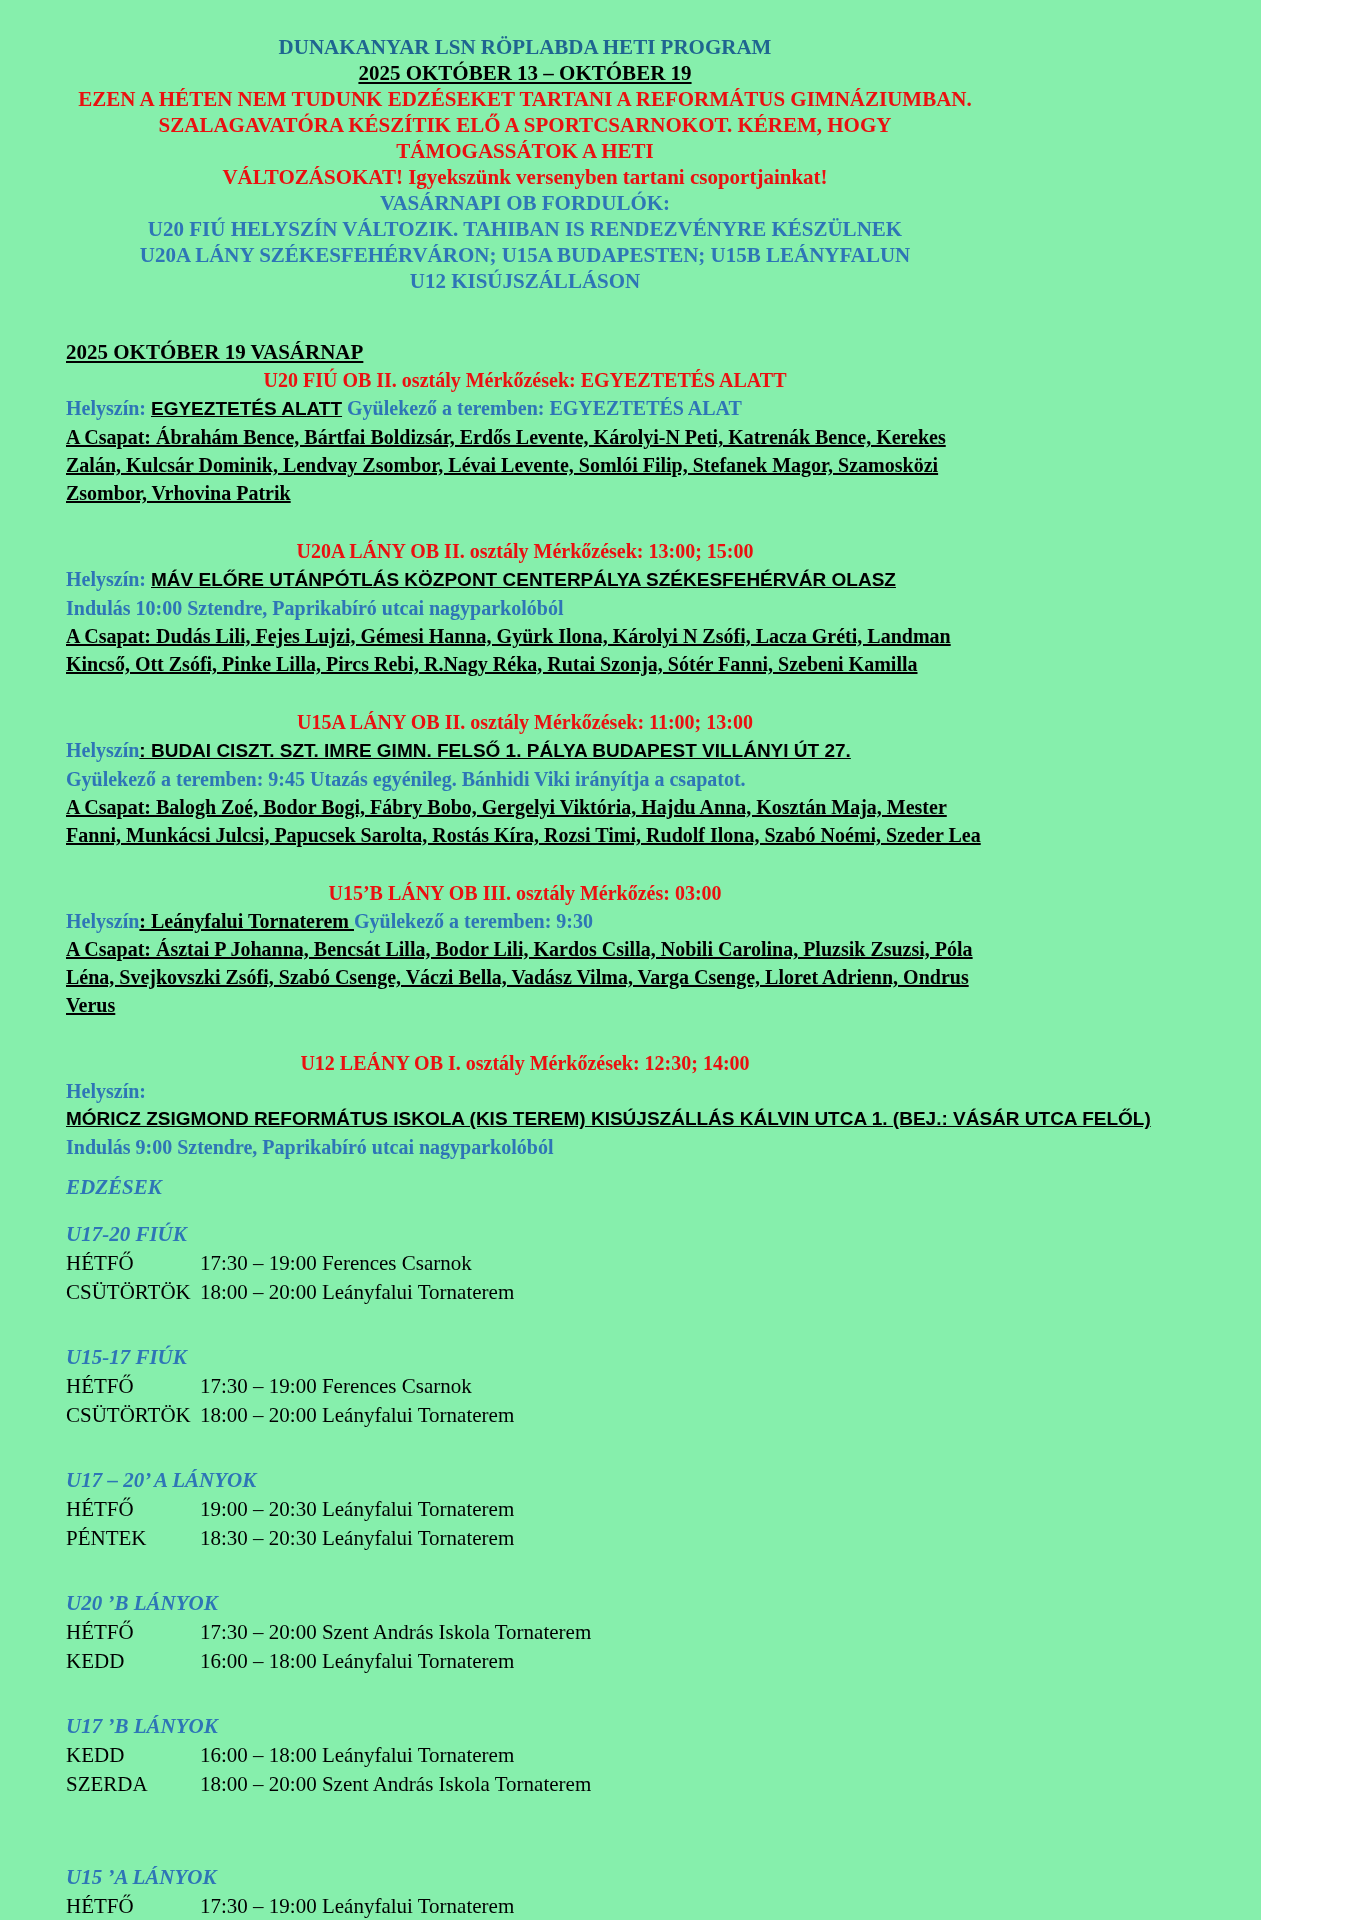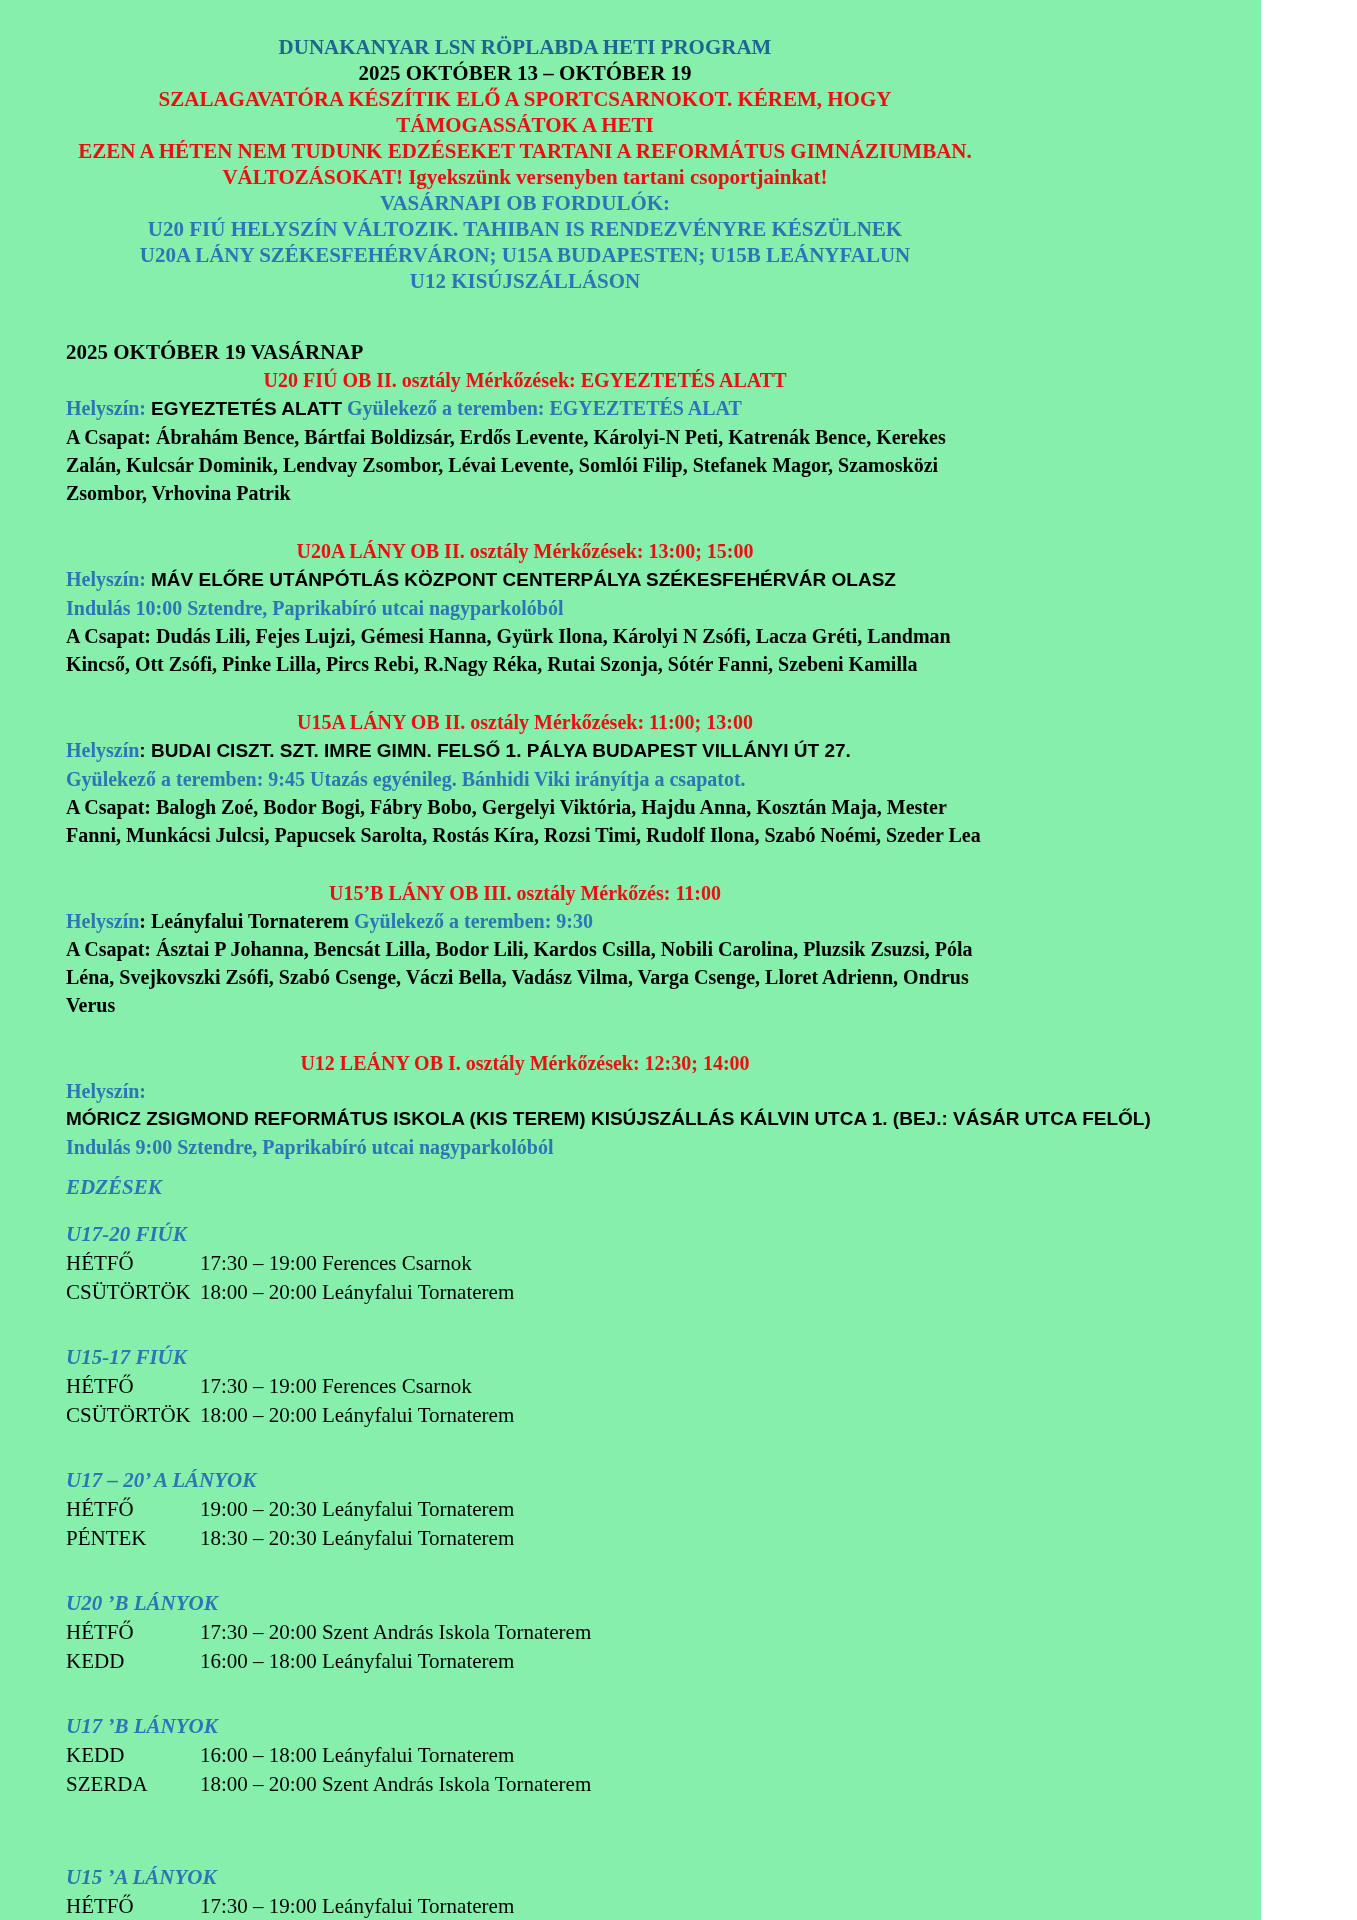--- a/index.html
+++ b/index.html
@@ -12,21 +12,21 @@
     color:#000;
   }
   .content{
     padding:34px 277px 0 66px; 
     font-weight:bold;
   }
   
   .t-teal{color:#1F6590;}
   .t-blue{color:#2E75B6;}
   .t-red{color:#EA1010;text-align:center;}
-  .t-black{color:#000000;}
+  .t-black{color:#000000;text-decoration:underline;}
   
   .hdr-line{
     text-align:center;
     font-size:21px;
     line-height:26px;
   }
   
   .day-heading{
     margin-top:44px;
     font-size:21px;
@@ -64,22 +64,22 @@
 </style>
 </head>
 <body>
 
 <div class="page">
   <div class="content">
 
     <div>
       <div class="hdr-line t-teal">DUNAKANYAR LSN RÖPLABDA HETI PROGRAM</div>
       <div class="hdr-line t-black">2025 OKTÓBER 13 – OKTÓBER 19</div>
+      <div class="hdr-line t-red">EZEN A HÉTEN NEM TUDUNK EDZÉSEKET TARTANI A REFORMÁTUS GIMNÁZIUMBAN.</div>
       <div class="hdr-line t-red">SZALAGAVATÓRA KÉSZÍTIK ELŐ A SPORTCSARNOKOT. KÉREM, HOGY TÁMOGASSÁTOK A HETI</div>
-      <div class="hdr-line t-red">EZEN A HÉTEN NEM TUDUNK EDZÉSEKET TARTANI A REFORMÁTUS GIMNÁZIUMBAN.</div>
       <div class="hdr-line t-red">VÁLTOZÁSOKAT! Igyekszünk versenyben tartani csoportjainkat!</div>
       <div class="hdr-line t-blue">VASÁRNAPI OB FORDULÓK:</div>
       <div class="hdr-line t-blue">U20 FIÚ HELYSZÍN VÁLTOZIK. TAHIBAN IS RENDEZVÉNYRE KÉSZÜLNEK</div>
       <div class="hdr-line t-blue">U20A LÁNY SZÉKESFEHÉRVÁRON; U15A BUDAPESTEN; U15B LEÁNYFALUN</div>
       <div class="hdr-line t-blue">U12 KISÚJSZÁLLÁSON</div>
     </div>
 
     <div class="day-heading t-black">2025 OKTÓBER 19 VASÁRNAP</div>
 
     <div class="match">
@@ -105,21 +105,21 @@
     <div class="match">
       <div class="match-line t-red">U15A LÁNY OB II. osztály Mérkőzések: 11:00; 13:00</div>
       <div class="match-line">
         <span class="t-blue">Helyszín</span><span class="venue-sans t-black">: BUDAI CISZT. SZT. IMRE GIMN. FELSŐ 1. PÁLYA BUDAPEST VILLÁNYI ÚT 27.</span>
       </div>
       <div class="match-line t-blue">Gyülekező a teremben: 9:45 Utazás egyénileg. Bánhidi Viki irányítja a csapatot.</div>
       <div class="t-black">A Csapat: Balogh Zoé, Bodor Bogi, Fábry Bobo, Gergelyi Viktória, Hajdu Anna, Kosztán Maja, Mester Fanni, Munkácsi Julcsi, Papucsek Sarolta, Rostás Kíra, Rozsi Timi, Rudolf Ilona, Szabó Noémi, Szeder Lea</div>
     </div>
 
     <div class="match">
-      <div class="match-line t-red">U15’B LÁNY OB III. osztály Mérkőzés: 11:00</div>
+      <div class="match-line t-red">U15’B LÁNY OB III. osztály Mérkőzés: 03:00</div>
       <div class="match-line">
         <span class="t-blue">Helyszín</span><span class="t-black">: Leányfalui Tornaterem </span>
         <span class="t-blue">Gyülekező a teremben: 9:30</span>
       </div>
       <div class="t-black">A Csapat: Ásztai P Johanna, Bencsát Lilla, Bodor Lili, Kardos Csilla, Nobili Carolina, Pluzsik Zsuzsi, Póla Léna, Svejkovszki Zsófi, Szabó Csenge, Váczi Bella, Vadász Vilma, Varga Csenge, Lloret Adrienn, Ondrus Verus</div>
     </div>
 
     <div class="match">
       <div class="match-line t-red">U12 LEÁNY OB I. osztály Mérkőzések: 12:30; 14:00</div>
       <div class="match-line t-blue">Helyszín:</div>

